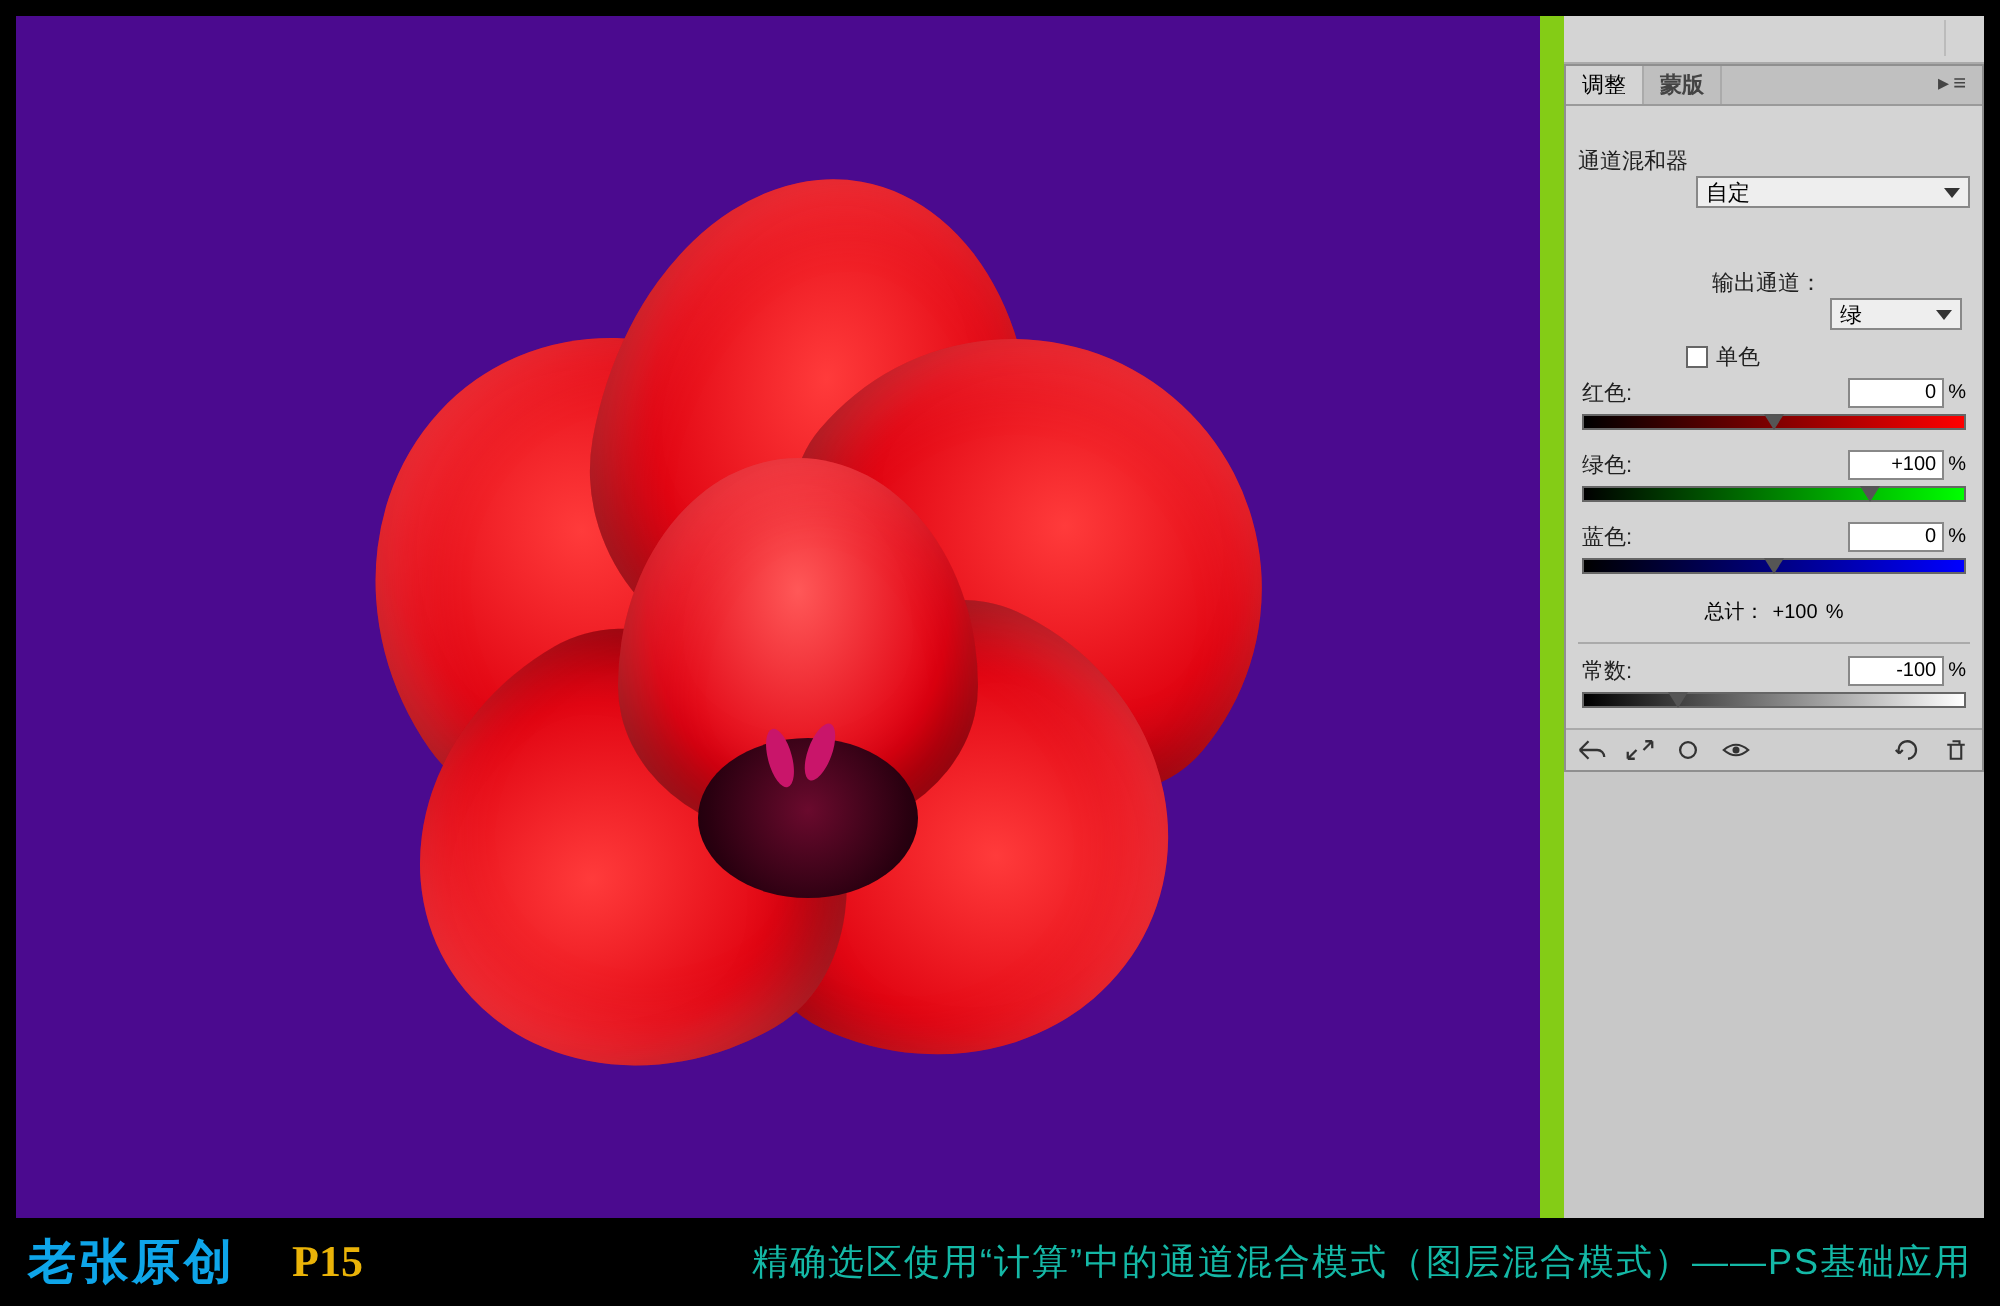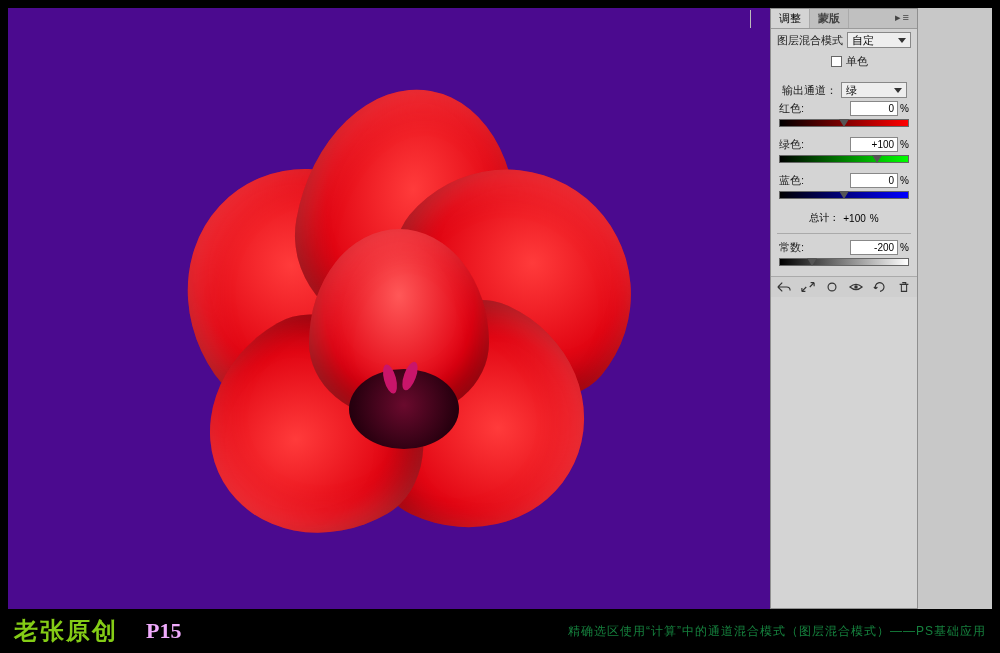--- a/index.html
+++ b/index.html
@@ -16,31 +16,31 @@
 .p2 { width: 220px; height: 250px; left: 150px; top: 10px;  transform: rotate(10deg); }
 .p3 { width: 250px; height: 210px; left: 245px; top: 95px;  transform: rotate(40deg); }
 .p4 { width: 230px; height: 210px; left: 215px; top: 235px; transform: rotate(115deg); }
 .p5 { width: 220px; height: 210px; left: 55px;  top: 245px; transform: rotate(-120deg); }
 .p6 { width: 180px; height: 190px; left: 160px; top: 150px; transform: rotate(0deg); background: radial-gradient(ellipse at 50% 35%, #ff5858 0%, #e00010 60%, #8a0008 100%); z-index: 5; }
 .center { position: absolute; left: 200px; top: 290px; width: 110px; height: 80px; border-radius: 50%; background: radial-gradient(circle at 50% 45%, #6a0a2d 0%, #2a0010 70%, #120008 100%); z-index: 6; }
 .center::before, .center::after { content:""; position:absolute; width:12px; height:30px; border-radius:50%; background:#c9156a; }
 .center::before { left:35px; top:-5px; transform:rotate(-15deg); }
 .center::after  { left:55px; top:-8px; transform:rotate(20deg); }
 
-.side-col { width: 222px; min-width: 222px; background: #84cc16; display: flex; flex-direction: row; font-size: 11px; }
+.side-col { width: 222px; min-width: 222px; background: #84cc16; display: flex; flex-direction: column; font-size: 11px; padding-left: 12px; }
 .thin-bar { height: 24px; background: #d4d4d4; border-bottom: 1px solid #aaa; position: relative; }
 .thin-bar .mini { position:absolute; right:0; top:2px; width:20px; height:18px; border-left:1px solid #bbb; }
 .panel { background: #d4d4d4; border: 1px solid #8f8f8f; }
 .tabs { display: flex; background: #c0c0c0; border-bottom: 1px solid #9a9a9a; }
 .tab { padding: 2px 8px; font-size: 11px; border-right: 1px solid #aaa; background:#d4d4d4; }
 .tab.inactive { background:#bfbfbf; color:#444;font-weight:bold; }
 .tabs .menu { margin-left:auto; padding:2px 6px; color:#444; letter-spacing:2px; }
 .row { display: flex; align-items: center; padding: 3px 6px; gap: 4px; }
 .label { color: #222; }
-.drop { flex:1; background:#eee; border:1px solid #888; height:16px; display:flex; align-items:center; padding:0 4px; font-size:11px; justify-content:space-between; }
+.drop { flex:1; background:#eee; border:1px solid #888; height:16px; display:flex; align-items:center; padding:0 4px; font-size:11px; justify-content:space-between;margin-top:32px; }
 .drop .tri { width:0; height:0; border-left:4px solid transparent; border-right:4px solid transparent; border-top:5px solid #333; }
 .checkbox { width:11px; height:11px; border:1px solid #666; background:#fff; display:inline-block; }
 .subhead { padding:4px 6px 2px; color:#222; }
 .sl-row { padding:0 8px 8px 8px; }
 .sl-top { display:flex; align-items:flex-end; justify-content:space-between; }
 .sl-name { color:#222; }
 .sl-val { display:flex; align-items:center; gap:2px; }
 .numbox { width:48px; height:15px; background:#fff; border:1px solid #888; font-size:10px; text-align:right; padding:0 3px; line-height:13px; }
 .pct { font-size:10px; }
 .track { position:relative; height:10px; margin-top:3px; }
@@ -51,23 +51,23 @@
 .g-gray  { background: linear-gradient(to right, #000, #fff); }
 .thumb { position:absolute; top:0; width:0; height:0; border-left:5px solid transparent; border-right:5px solid transparent; border-top:8px solid #555; transform:translateX(-5px); }
 .total-row { display:flex; justify-content:center; align-items:center; gap:4px; padding:2px 8px 8px; font-size:10px; }
 .rule { height:1px; background:#aaa; margin:0 6px; }
 .panel-bottom { display:flex; align-items:center; gap:10px; padding:4px 6px; border-top:1px solid #aaa; background:#cfcfcf; }
 .pb-icon { width:14px; height:12px; }
 .pb-right { margin-left:auto; display:flex; gap:10px; }
 .blank-fill { flex:1; background:#c8c8c8; }
 
 .caption { position:absolute; left:0; right:0; bottom:0; height:44px; background:#000; display:flex; align-items:center; padding:0 14px; font-family: "KaiTi","STKaiti",serif; }
-.cap-a { color:#84cc16; font-size:24px; font-weight:bold; letter-spacing:2px; }
-.cap-b { color:#f0abfc; font-size:22px; margin-left:28px; font-weight:bold; font-family:"Microsoft YaHei"; }
-.cap-c { color:#15803d; font-size:12px; margin-left:auto; letter-spacing:1px; }
+.cap-a { color:#0ea5e9; font-size:24px; font-weight:bold; letter-spacing:2px; }
+.cap-b { color:#eab308; font-size:22px; margin-left:28px; font-weight:bold; font-family:"Microsoft YaHei"; }
+.cap-c { color:#14b8a6; font-size:18px; margin-left:auto; letter-spacing:1px; }
 </style>
 </head>
 <body>
 
 <div class="app">
   <div class="canvas-wrap">
     <div class="flower">
       <div class="petal p1"></div>
       <div class="petal p2"></div>
       <div class="petal p3"></div>
@@ -84,40 +84,40 @@
     </div>
 
     <div class="panel">
       <div class="tabs">
         <div class="tab">调整</div>
         <div class="tab inactive">蒙版</div>
         <div class="menu">▸≡</div>
       </div>
 
       <div class="row">
-        <span class="label">图层混合模式</span>
+        <span class="label">通道混和器</span>
         <div class="drop">
           <span>自定</span>
           <span class="tri"></span>
         </div>
-      </div>
-
-      <div class="row" style="padding-left:60px;">
-        <span class="checkbox"></span>
-        <span class="label">单色</span>
       </div>
 
       <div class="row" style="justify-content:flex-end; padding-right:10px; padding-top:10px;">
         <span class="label">输出通道：</span>
         <div class="drop" style="flex:0 0 66px;">
           <span>绿</span>
           <span class="tri"></span>
         </div>
       </div>
 
+      <div class="row" style="padding-left:60px;">
+        <span class="checkbox"></span>
+        <span class="label">单色</span>
+      </div>
+
 
       <div class="sl-row">
         <div class="sl-top">
           <span class="sl-name">红色:</span>
           <span class="sl-val">
             <span class="numbox">0</span>
             <span class="pct">%</span>
           </span>
         </div>
         <div class="track">
@@ -159,21 +159,21 @@
         <span>+100</span>
         <span class="pct">%</span>
       </div>
 
       <div class="rule"></div>
 
       <div class="sl-row" style="padding-top:6px;">
         <div class="sl-top">
           <span class="sl-name">常数:</span>
           <span class="sl-val">
-            <span class="numbox">-200</span>
+            <span class="numbox">-100</span>
             <span class="pct">%</span>
           </span>
         </div>
         <div class="track">
           <div class="grad g-gray"></div>
           <div class="thumb" style="left:25%"></div>
         </div>
       </div>
 
       <div class="panel-bottom">

